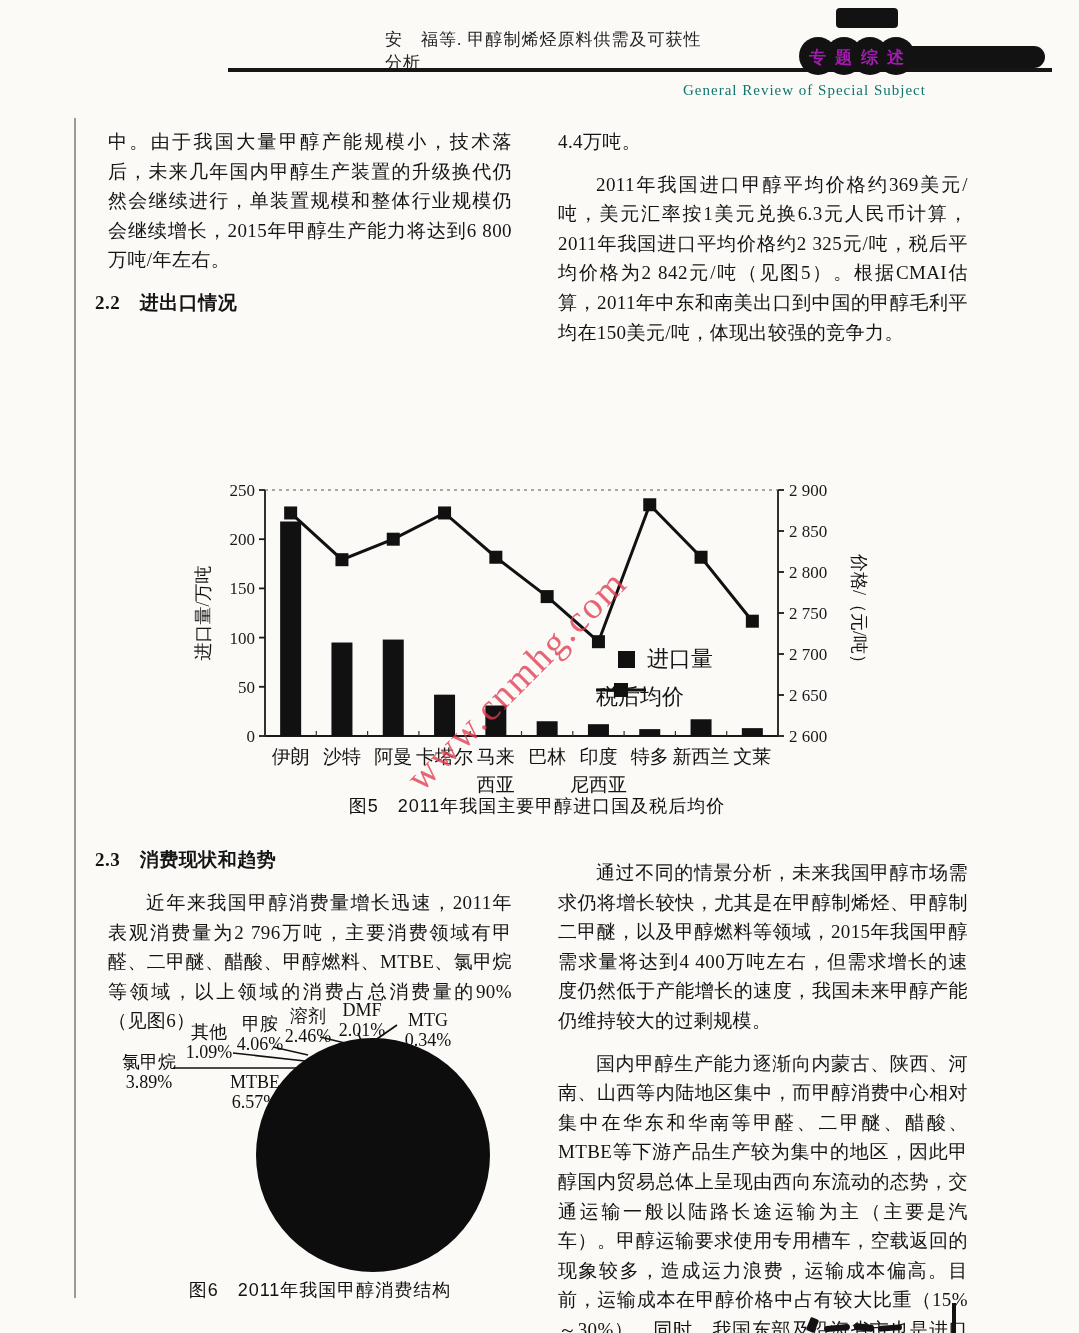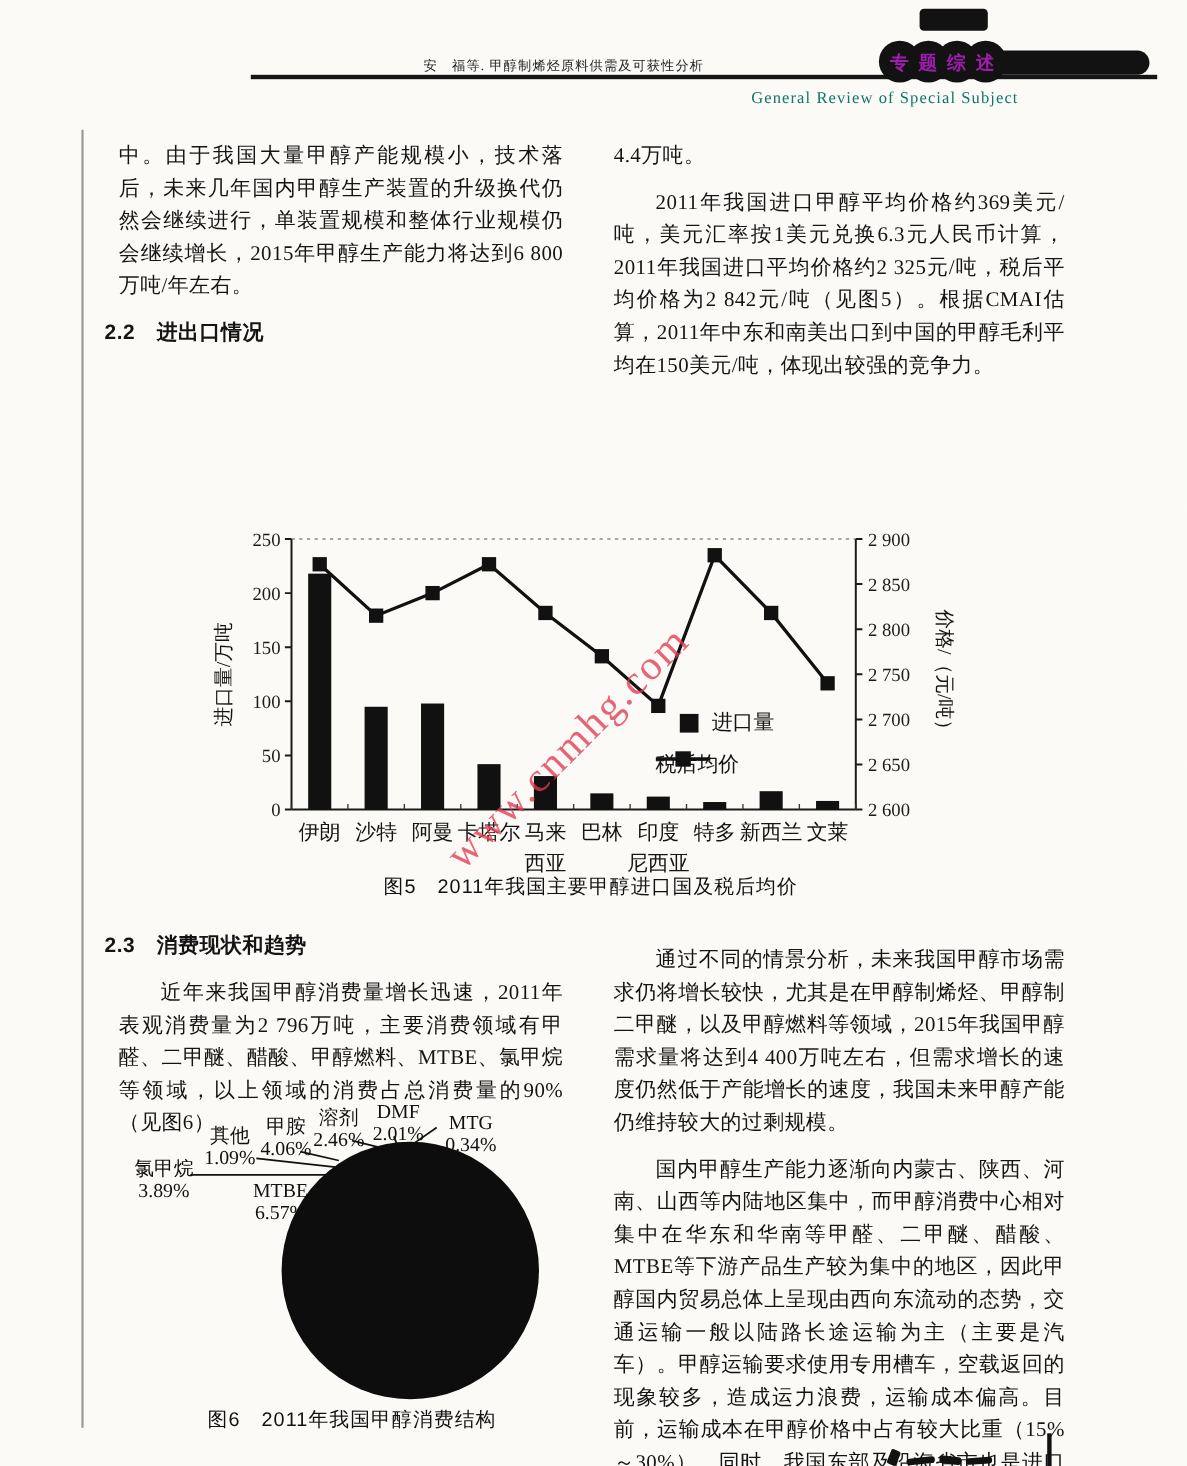--- a/index.html
+++ b/index.html
@@ -1,45 +1,45 @@
 <!DOCTYPE html>
 <html><head>
 <meta charset="utf-8">
 <style>
   html,body{margin:0;padding:0;}
   .page{position:relative;width:1079px;height:1333px;background:#fbfaf7;overflow:hidden;
         font-family:"Liberation Serif","DejaVu Serif",serif;color:#141414;}
   
-  .running-title{position:absolute;left:385px;top:52px;width:330px;font-size:12px;letter-spacing:1px;color:#222;}
+  .running-title{position:absolute;left:385px;top:28px;width:330px;font-size:17px;letter-spacing:1px;color:#222;}
   .top-tab{position:absolute;left:836px;top:8px;width:62px;height:20px;background:#121212;border-radius:4px;}
   .rule{position:absolute;left:228px;top:68px;width:824px;height:4px;background:#161616;}
   .badge{position:absolute;left:800px;top:36px;width:260px;height:42px;}
   .badge .bar{position:absolute;left:0;top:10px;width:245px;height:22px;background:#121212;border-radius:11px;}
   .badge .c{position:absolute;top:1px;width:38px;height:38px;border-radius:50%;background:#121212;}
   .badge .txt{position:absolute;left:9px;top:10px;font-family:"Liberation Sans",sans-serif;font-weight:bold;
               font-size:17px;letter-spacing:9px;color:#a21caf;z-index:3;}
   .subtitle-en{position:absolute;left:683px;top:82px;width:280px;font-size:15px;color:#0f766e;
                filter:blur(0.6px);letter-spacing:1px;}
   .edge-line{position:absolute;left:74px;top:118px;width:2px;height:1180px;background:#4a4a4a;opacity:.55;}
   
   .col{position:absolute;font-size:19px;line-height:29.6px;text-align:justify;text-justify:inter-ideograph;letter-spacing:.4px;}
   .col p{margin:13px;}
   .col p.ind{text-indent:2em;}
-  .col h3{margin:0;font-family:Liberation Sans, sans-serif;font-weight:bold;font-size:19px;line-height:30px;letter-spacing:.5px;}
+  .col h3{margin:0;font-family:Liberation Serif, serif;font-weight:bold;font-size:19px;line-height:30px;letter-spacing:.5px;}
   .left-1{left:95px;top:114px;width:430px;}
   .right-1{left:545px;top:114px;width:436px;}
   .left-2{left:95px;top:845px;width:430px;}
   .right-2{left:545px;top:845px;width:436px;}
   
   .fig5{position:absolute;left:185px;top:478px;width:704px;height:350px;}
   .fig5 svg{position:absolute;left:0;top:0;}
   .fig5 .tick{font-size:17px;fill:#1a1a1a;font-family:"Liberation Serif",serif;}
   .fig5 .cat{font-size:19px;fill:#141414;font-family:"Liberation Serif",serif;}
   .fig5 .axis-title{font-size:18px;fill:#141414;font-family:"Liberation Serif",serif;}
-  .legend-item{position:absolute;display:flex;align-items:center;gap:12px;font-size:19px;}
+  .legend-item{position:absolute;display:flex;align-items:center;gap:12px;font-size:22px;}
   .legend-sq{width:17px;height:17px;background:#111;}
   .fig-caption{position:absolute;left:0;width:100%;text-align:center;font-family:"Liberation Sans",sans-serif;
                font-weight:normal;font-size:18px;color:#111;letter-spacing:1px;}
   .watermark{position:absolute;left:428px;top:755px;font-size:38px;letter-spacing:2px;color:rgba(225,58,80,.78);
              transform:rotate(-45deg);transform-origin:0 100%;font-family:"Liberation Serif",serif;z-index:5;white-space:nowrap;}
   
   .fig6{position:absolute;left:95px;top:988px;width:450px;height:330px;}
   .pie{position:absolute;left:161px;top:50px;width:234px;height:234px;border-radius:50%;background:#0d0d0d;}
   .pie-label{position:absolute;text-align:center;font-size:18px;line-height:20px;color:#111;}
   .fig6 svg{position:absolute;left:0;top:0;z-index:2;}

